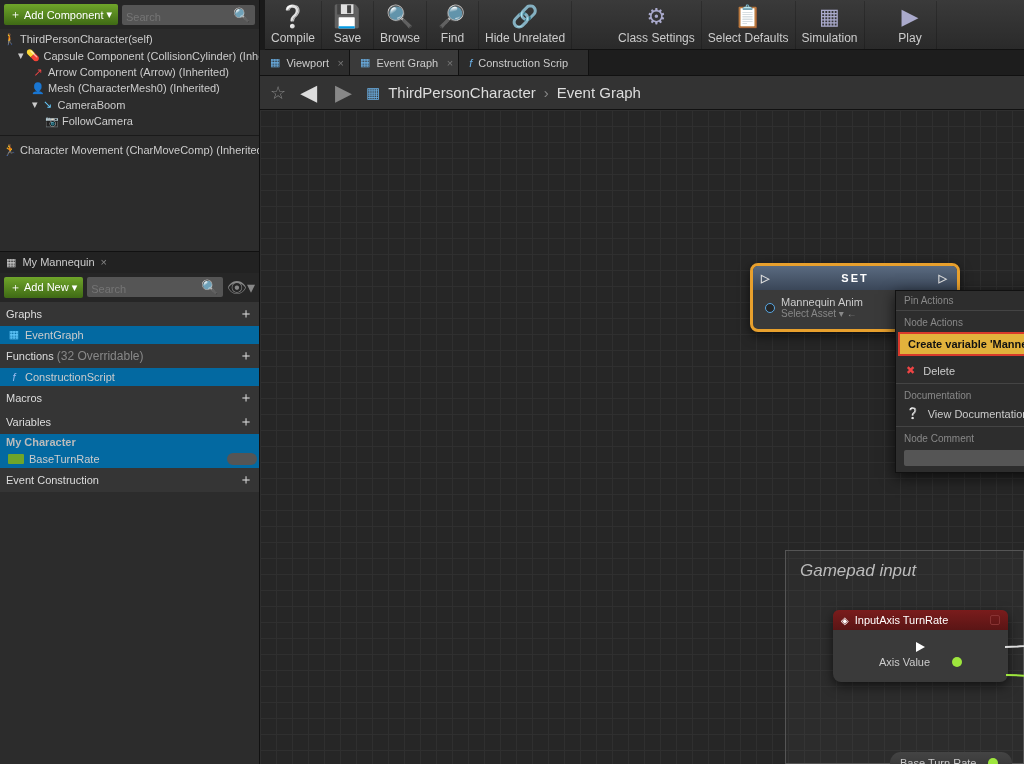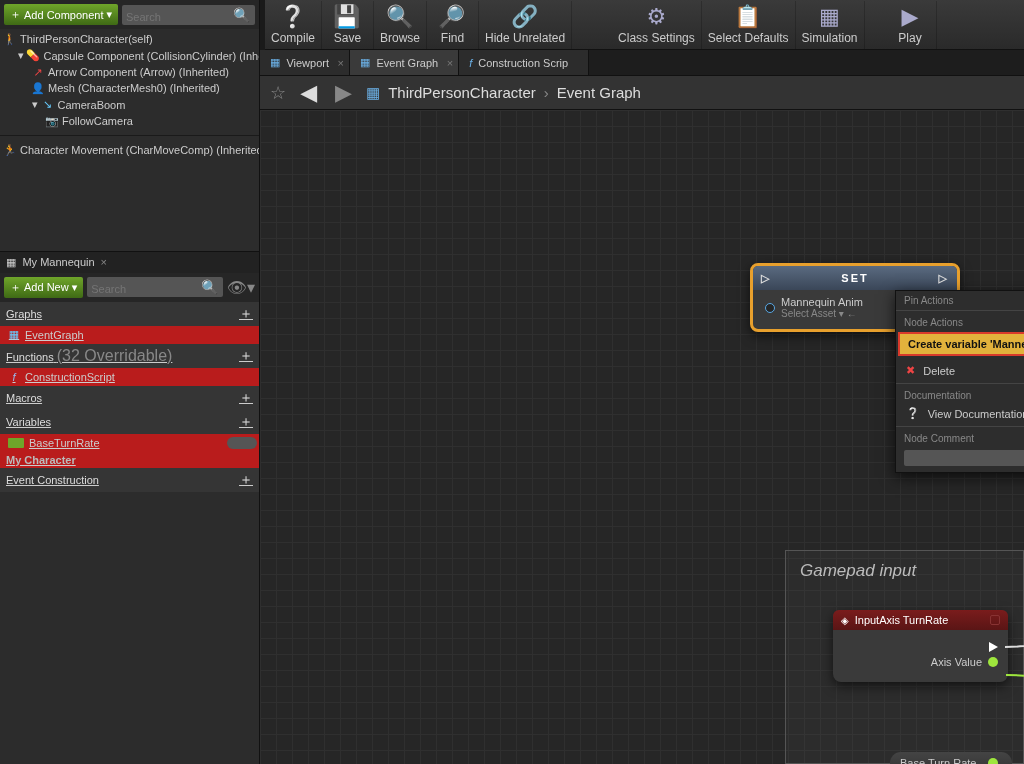--- a/index.html
+++ b/index.html
@@ -25,25 +25,25 @@
 .tree-item.indent3 { padding-left:46px;}
 .tree-ico { width:12px; height:12px; display:inline-flex; align-items:center; justify-content:center; color:#6cf; font-size:11px;}
 .tree-sep { height:1px; background:#1a1a1a; margin:6px 0;}
 
 .panel-head { background:#222; padding:4px 6px; font-size:11px; display:flex; align-items:center; gap:6px; border-top:1px solid #111;}
 .panel-head .x { color:#888; cursor:pointer;}
 
 .addnew-row { display:flex; align-items:center; gap:4px; padding:4px; background:#262626;}
 .eye { color:#888; font-size:16px; cursor:pointer;}
 
-.section { background:#b91c1c;text-decoration:underline;}
+.section { background:#0369a1;}
 .section-head { display:flex; align-items:center; justify-content:space-between; padding:3px 6px; font-size:11px; color:#ddd; background:#353535;}
 .plus { color:#ddd; font-size:14px; cursor:pointer;}
 .section-item { display:flex; align-items:center; gap:5px; padding:3px 2px 3px 8px; font-size:11px; }
-.override-count { color:#888; font-size:16px;}
+.override-count { color:#888; font-size:12px;}
 .pill { width:30px; height:12px; background:#555; border-radius:6px;}
 .cat { color:#bbb; font-weight:bold; padding:2px 6px;}
 .var-ico { width:16px; height:10px; background:#6fa52a; border-radius:1px;}
 
 
 .editor { position:absolute; left:260px; right:0; top:50px; bottom:0; background:#262626;}
 .tabs { height:26px; background:#1d1d1d; display:flex; align-items:stretch; border-bottom:1px solid #111; }
 .tab { display:flex; align-items:center; gap:6px; padding:0 20px 0 10px; font-size:11px; color:#ccc; border-right:1px solid #111; position:relative; background:#2c2c2c;}
 .tab.active { background:#3a3a3a;}
 .tab .x { position:absolute; right:5px; color:#777; font-size:11px;}
@@ -79,21 +79,21 @@
 .ctx-input { margin:4px 8px 0; height:16px; background:#555; border-radius:2px;}
 
 
 .gp-box { position:absolute; left:525px; top:440px; right:0; bottom:0; border:1px solid #555; background:rgba(120,120,120,0.08);}
 .gp-title { padding:10px 14px 20px; color:#bbb; font-size:17px; font-style:italic; font-weight:300;}
 
 .red-node { left:573px; top:500px; width:175px; }
 .red-node .rtitle { background:linear-gradient(#7a1c1c,#5a1515); color:#fff; padding:4px 8px; border-radius:6px 6px 0 0; display:flex; align-items:center; gap:6px; font-size:11px;}
 .red-node .rtitle .dia { color:#fff; font-size:10px;}
 .red-node .rbody { padding:8px 10px 10px; text-align:right;}
-.red-node .row { display:flex; justify-content:flex-end; align-items:center; gap:6px; margin:4px 0;}
+.red-node .row { display:flex; justify-content:center; align-items:center; gap:22px; margin:4px 0;}
 .out-pin { width:10px; height:10px; border-radius:50%; background:#9ee63d;}
 .flow-pin { width:0;height:0;border-top:5px solid transparent;border-bottom:5px solid transparent;border-left:9px solid #fff;}
 
 .bubble { position:absolute; background:linear-gradient(#444,#333); border-radius:16px; padding:5px 14px 5px 10px; display:flex; align-items:center; gap:8px; font-size:11px;}
 .bubble .out-pin{ margin-left:4px;}
 .btr { left:630px; top:642px;}
 
 .wire { position:absolute; pointer-events:none;}
 
 .fico { font-family: "Segoe UI Symbol", sans-serif; }
@@ -231,26 +231,26 @@
 
     <div class="section-head">
         <span>Macros</span>
         <span class="plus">＋</span>
       </div>
 
     <div class="section-head">
         <span>Variables</span>
         <span class="plus">＋</span>
       </div>
+    <div class="section-item cat">My Character</div>
     <div class="section-item">
         <span class="var-ico"></span>
         <span>BaseTurnRate</span>
         <span style="margin-left:auto" class="pill"></span>
       </div>
-    <div class="section-item cat">My Character</div>
 
     <div class="section-head">
         <span>Event Construction</span>
         <span class="plus">＋</span>
       </div>
   </div>
 </div>
 
 <div class="editor">
   <div class="tabs">

